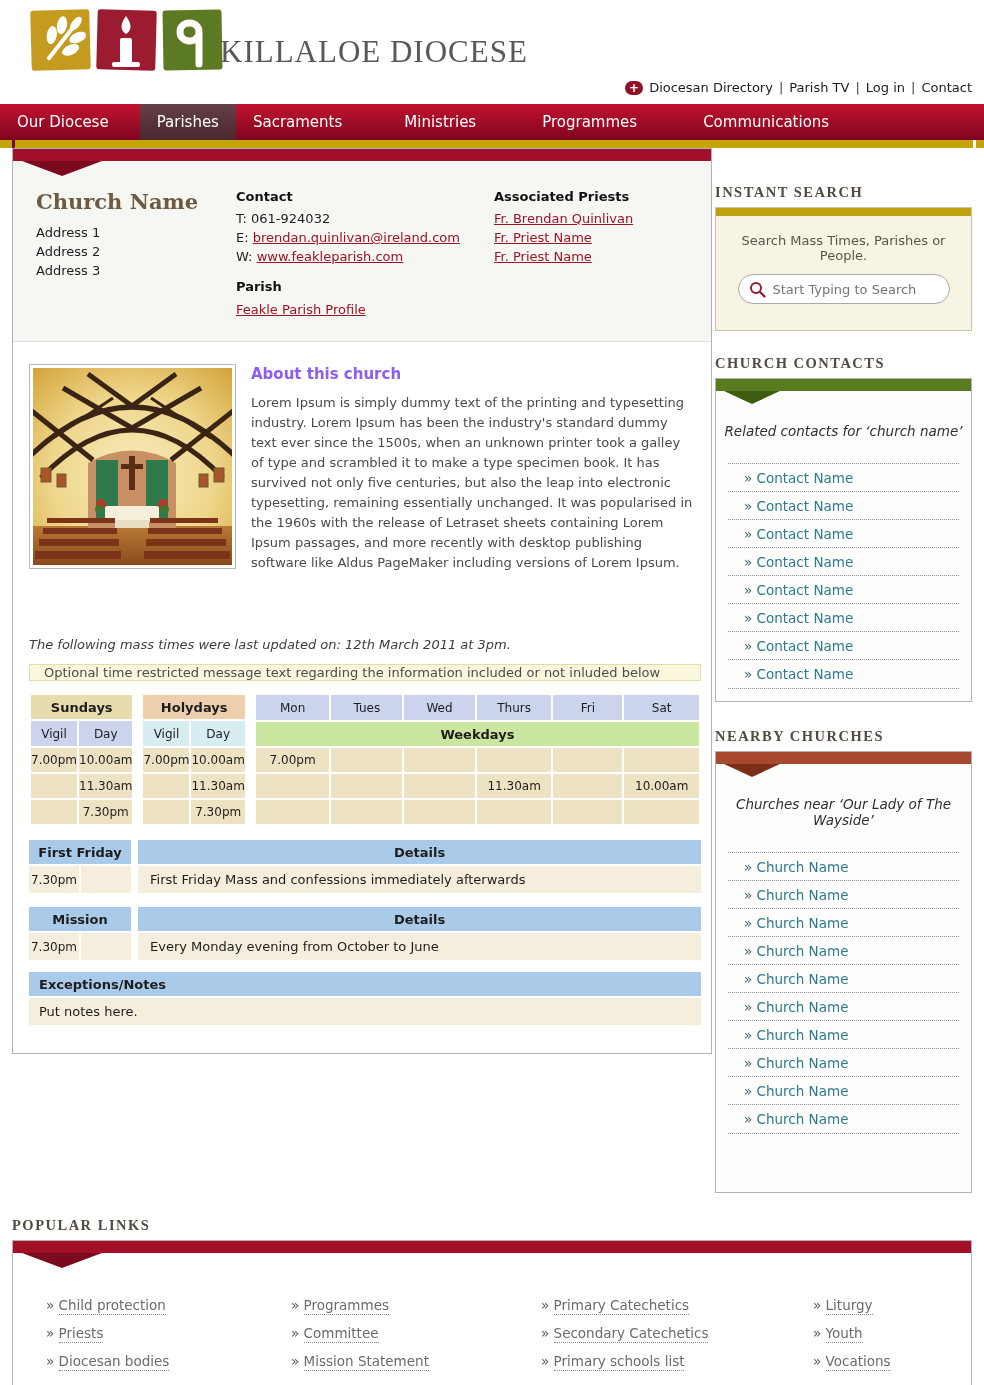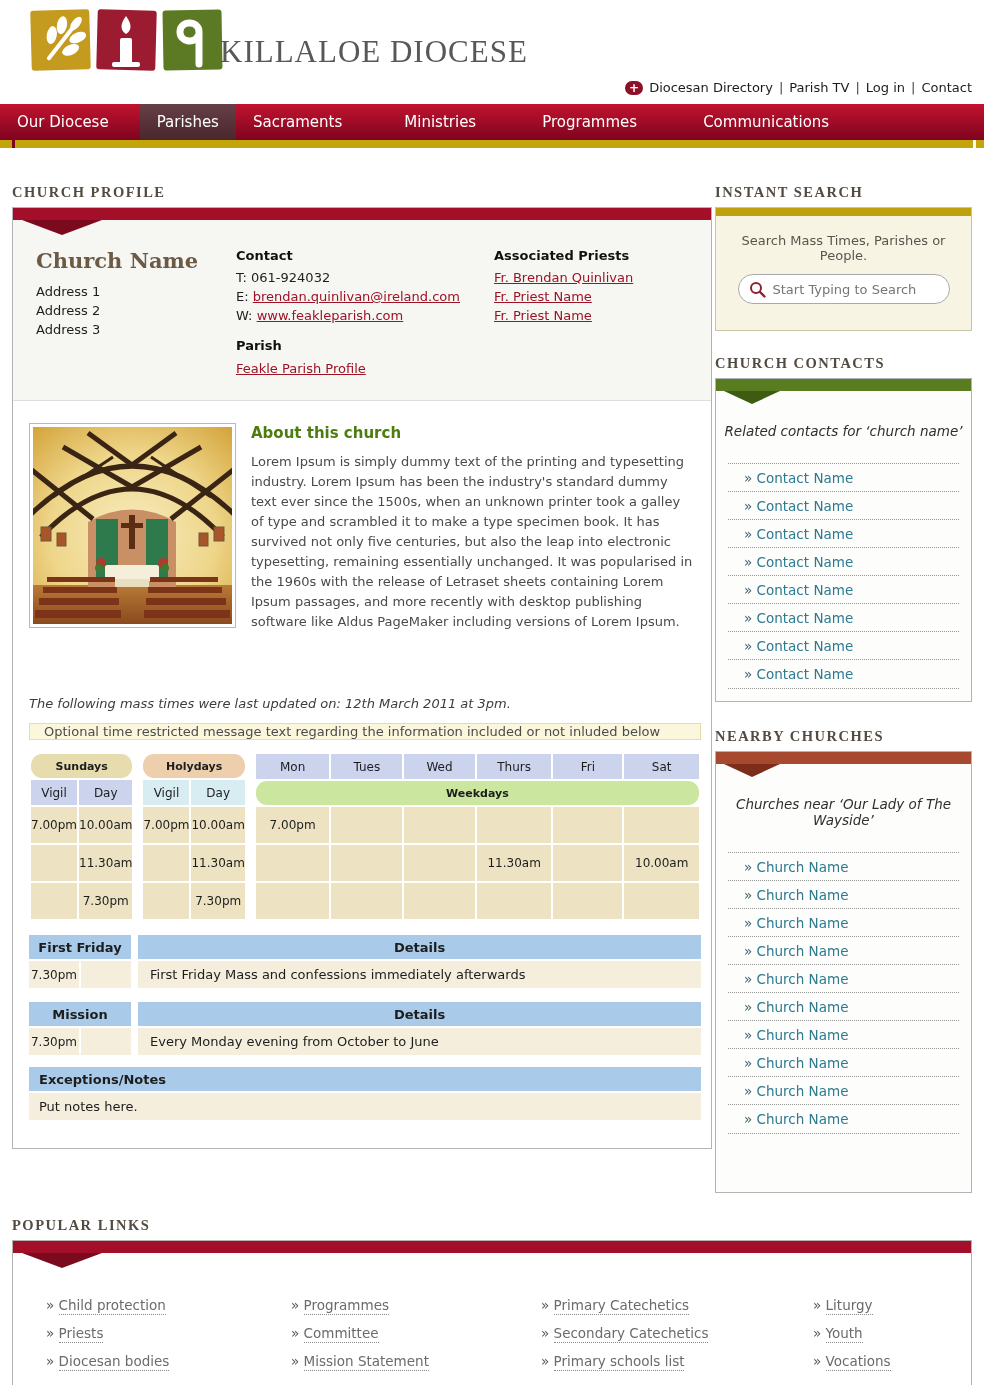--- a/index.html
+++ b/index.html
@@ -53,35 +53,35 @@
   .c-line { font-size:13px; line-height:19px; color:#1e1e1e; }
   a.red-link { color:#9e1226; text-decoration:underline; }
   .parish-block { margin-top:13px; }
   .ph-col3 { flex:1; }
   .priest-line { font-size:13px; line-height:19px; }
 
   
   .about-row { display:flex; padding:22px 15px 0 16px; }
   .photo-frame { width:207px; height:205px; border:1px solid #b9b9b9; background:#fff; padding:3px; flex:none; }
   .about-txt { margin-left:15px; width:445px; }
-  .about-txt h3 { font-size:15px; color:#4d7c0f; margin:1px 0 10px; }
+  .about-txt h3 { font-size:15px; color:#8b5cf6; margin:1px 0 10px; }
   .about-txt p { font-size:13px; color:#4a4a4a; line-height:20px; }
 
   .update-note { margin:64px 16px 12px; font-style:italic; font-size:13px; color:#3c3c3c; }
   .optional-box { margin:12px 10px 0 16px; padding:0 14px; background:#fbf7dd; border:1px solid #e3dcab; font-size:13px; color:#4c4c4c; }
 
   
   .mass-wrap { display:flex; gap:7px; margin:12px 10px 0 16px; }
   table.mt { border-collapse:separate; border-spacing:2px; }
   table.mt th, table.mt td { text-align:center; vertical-align:middle; }
-  th.grp { height:24px; font-size:11px; font-weight:bold; color:#1d1d1d;border-radius:11px; }
+  th.grp { height:24px; font-size:13px; font-weight:bold; color:#1d1d1d; }
   .bg-sun { background:#e7dcae; } .bg-holy { background:#edcfae; } .bg-week { background:#cbe79f; }
   th.sub { height:25px; font-size:12px; font-weight:normal; color:#1d1d1d; background:#ccd3ed; }
   th.sub.cyan { background:#d8edf2; }
-  td.cell { height:36px; font-size:12px; color:#1d1d1d; background:#ede3c2; }
+  td.cell { height:24px; font-size:12px; color:#1d1d1d; background:#ede3c2; }
   .w49 { width:29px; } .w79 { width:78px; }
 
   .detail-sec { display:flex; gap:7px; margin:14px 10px 0 16px;justify-content:flex-end; }
   .detail-sec .left { width:102px; flex:none; }
   .detail-sec .right { flex:1; }
   .row-hdr { height:24px; background:#a9cbe9; font-size:13px; font-weight:bold; color:#1d1d1d;
              display:flex; align-items:center; justify-content:center; margin-bottom:2px; }
   .left .cells { display:flex; gap:2px; }
   .left .tcell { width:50px; height:27px; background:#f5eedd; font-size:12px; display:flex; align-items:center; justify-content:center; }
   .detail-row { height:27px; background:#f5eedd; font-size:13px; color:#1d1d1d; display:flex; align-items:center; padding-left:12px; }
@@ -164,21 +164,20 @@
   <a href="#" class="nav-item active gap-sm">Parishes</a>
   <a href="#" class="nav-item">Sacraments</a>
   <a href="#" class="nav-item gap-md">Ministries</a>
   <a href="#" class="nav-item gap-lg">Programmes</a>
   <a href="#" class="nav-item gap-lg">Communications</a>
 </div>
 <div class="goldbar"></div>
 
 <div class="content">
   <div class="main-col">
-    <div class="sec-heading">CHURCH PROFILE</div>
 
     <div class="panel">
       <div class="panel-topbar topbar-red"></div>
       <div class="tri tri-red"></div>
 
       <div class="profile-head">
         <div class="ph-col1">
           <div class="church-name">Church Name</div>
           <div class="addr">Address 1</div>
           <div class="addr">Address 2</div>

